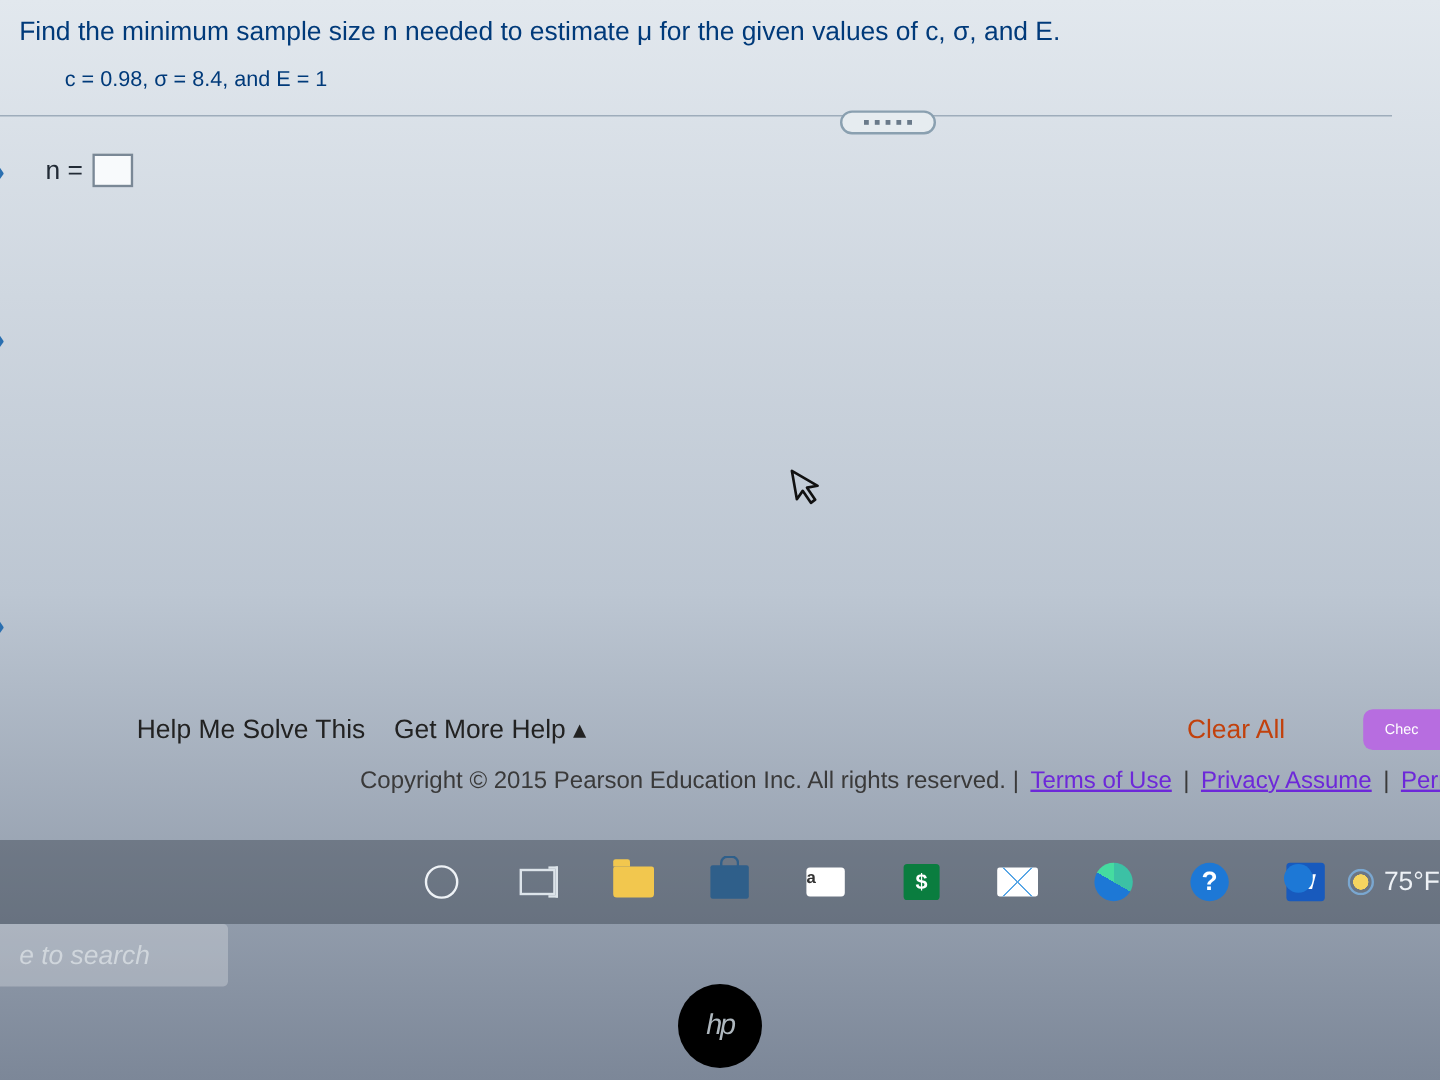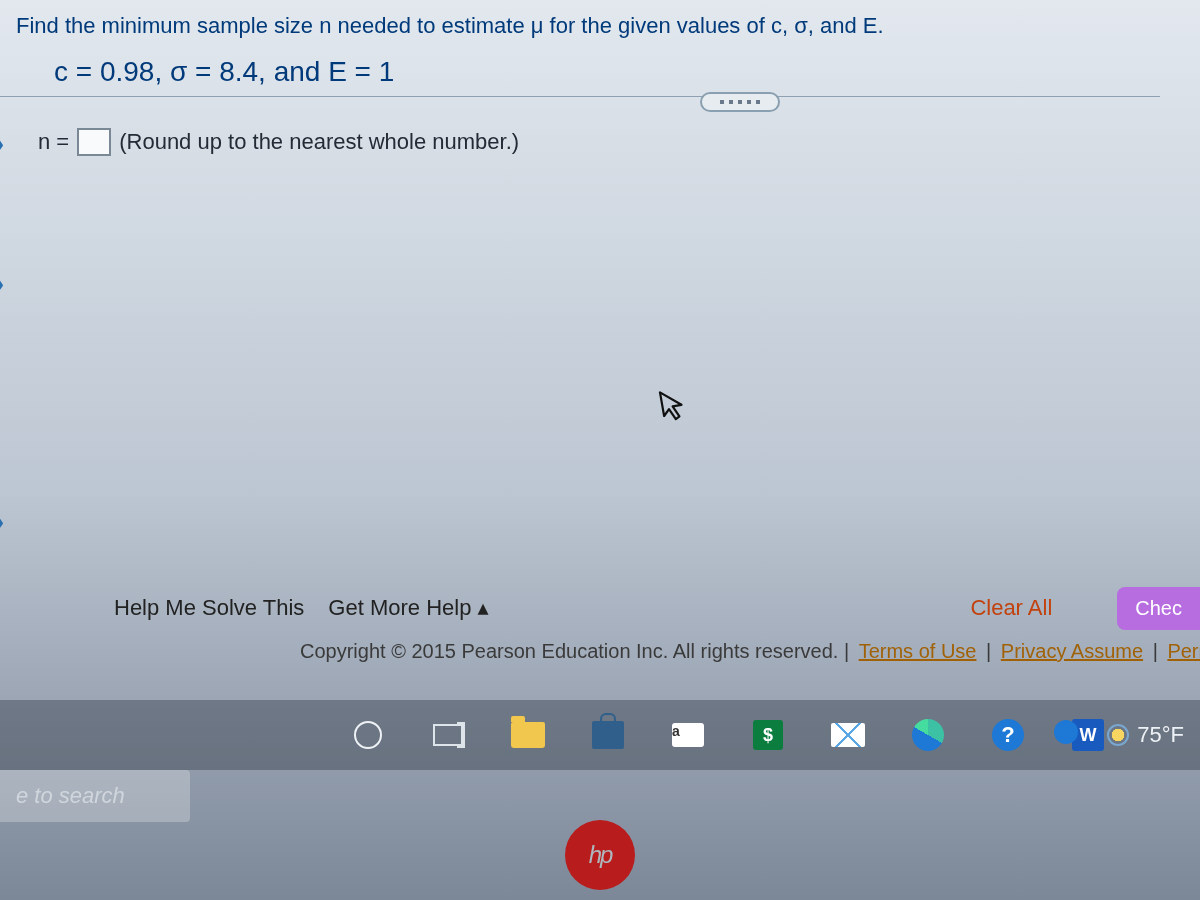--- a/index.html
+++ b/index.html
@@ -18,21 +18,21 @@
   }
 
   .q-line {
     color: #003a7a;
     font-size: 22px;
     line-height: 32px;
     margin-bottom: 14px;
   }
   .q-sub {
     color: #003a7a;
-    font-size: 28px;
+    font-size: 18px;
     margin-left: 38px;
     margin-bottom: 24px;
   }
   .q-assume {
     color: #222b36;
     font-size: 22px;
     margin-bottom: 22px;
     margin-left: 8px;
   }
   .q-answer {
@@ -118,37 +118,37 @@
   }
   .footer-bar .flex-spacer { flex: 1; }
   .clear-all {
     color: #c2410c;
     font-size: 22px;
     margin-right: 41px;
   }
   .check-btn {
     background: #b76de0;
     color: #fff;
-    font-size: 20px;
+    font-size: 12px;
     padding: 10px 18px;
     border-radius: 8px 0 0 8px;
     border: none;
   }
 
   .copyright-row {
     position: absolute;
     top: 640px;
     left: 300px;
     right: 0;
     font-size: 20px;
     color: #3a3a3a;
     white-space: nowrap;
   }
   .copyright-row a {
-    color: #a16207;
+    color: #6d28d9;
     text-decoration: underline;
     margin: 12px 4px;
   }
 
   .taskbar {
     position: absolute;
     top: 700px;
     left: 0;
     right: 0;
     height: 70px;
@@ -252,21 +252,21 @@
     align-items: center;
     gap: 18px;
     padding-right: 0;
   }
   .tb-temp {
     color: #eef2f6;
     font-size: 22px;
     display: flex;
     align-items: center;
     gap: 8px;
-    padding-right: 16px;
+    padding-right: 0;
   }
   .tb-sun {
     width: 22px; height: 22px; border-radius: 50%;
     background: radial-gradient(circle, #f6d560 40%, transparent 42%);
     box-shadow: 0 0 0 2px #7aa7d0 inset;
   }
   .tb-notif {
     width: 30px; height: 30px; position: relative;
   }
   .tb-notif .g {
@@ -274,21 +274,21 @@
   }
 
   .hp-logo {
     position: absolute;
     top: 820px;
     left: 50%;
     transform: translateX(-50%);
     width: 70px;
     height: 70px;
     border-radius: 50%;
-    background: #b91c1c;
+    background: #000000;
     display: flex;
     align-items: center;
     justify-content: center;
     color: #aeb7be;
     font-size: 24px;
     font-style: italic;
     letter-spacing: -2px;
   }
 </style>
 </head>
@@ -306,21 +306,20 @@
     <span></span>
     <span></span>
     <span></span>
     <span></span>
 </div>
 
 <div style="position:absolute; top:128px; left:30px; right:20px;">
   <div class="q-answer">
     <span>n =</span>
     <input class="answer-input" type="text" value="" style="">
-    <span>(Round up to the nearest whole number.)</span>
   </div>
 </div>
 
 <div class="left-chevron lc1">›</div>
 <div class="left-chevron lc2">›</div>
 <div class="left-chevron lc3">›</div>
 
 <div class="cursor-arrow">
   <svg width="30" height="34" viewBox="0 0 30 34">
     <path d="M3 2 L3 26 L9 20 L14 31 L18 29 L13 18 L22 18 Z" fill="none" stroke="#111" stroke-width="2.2" stroke-linejoin="round"></path>

